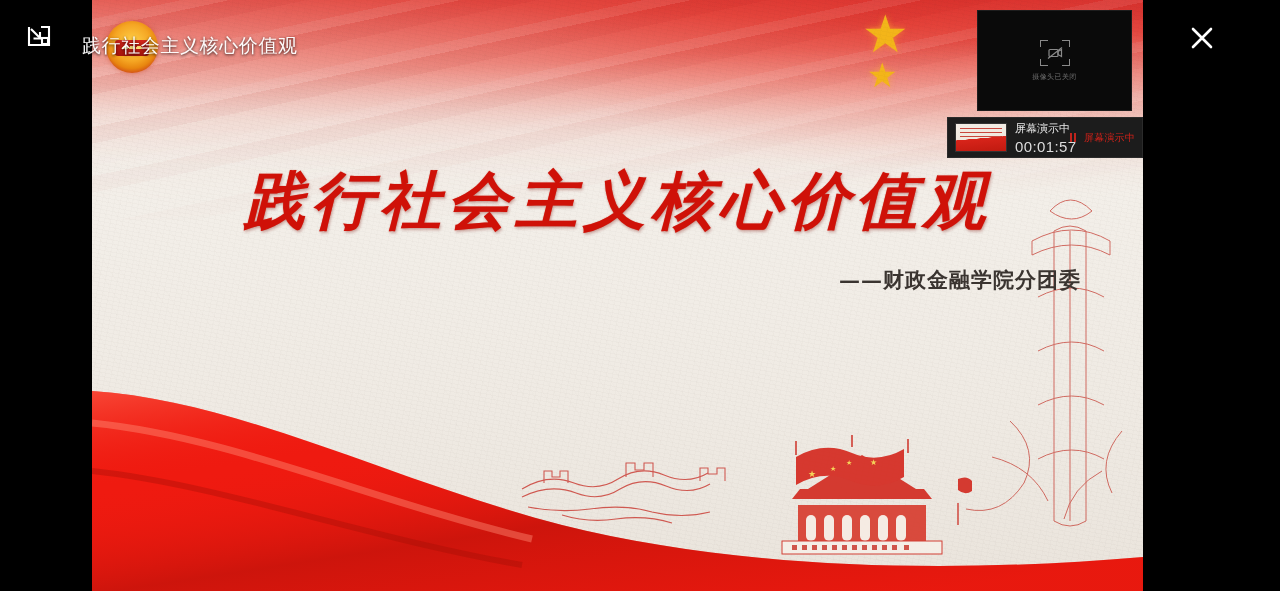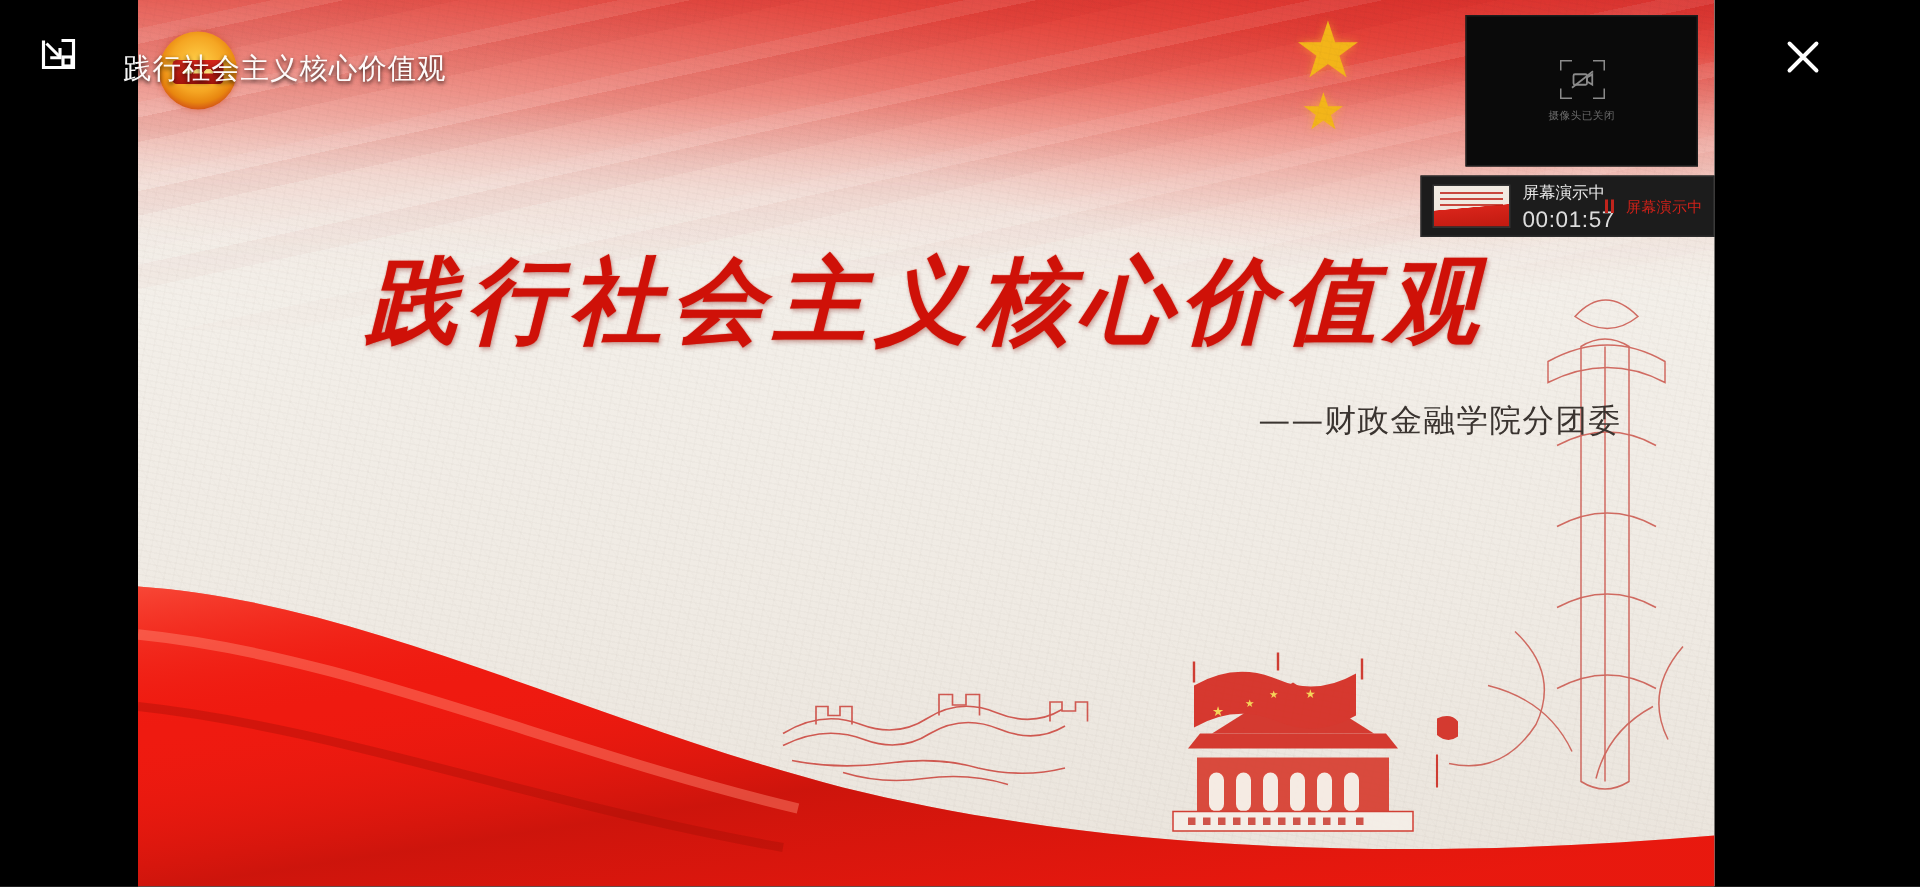--- a/index.html
+++ b/index.html
@@ -85,21 +85,21 @@
     font-family:"DejaVu Serif","Liberation Serif",serif;
     font-weight:700; font-style:italic;
     color:#cf1108; font-size:62px; line-height:1.38;
     letter-spacing:6px; white-space:nowrap;
     text-shadow:1px 2px 3px rgba(120,10,0,.30), 0 0 1px rgba(200,30,10,.6);
   }
   .calli.l2{ letter-spacing:10px; }
   .attrib{
     margin-top:22px; padding-right:62px; text-align:right;
     font-family:"DejaVu Serif","Liberation Serif",serif;
-    font-size:21px; font-weight:400; color:#3a3430; letter-spacing:1px;
+    font-size:21px; font-weight:700; color:#3a3430; letter-spacing:1px;
   }
 
   
   .pip-btn{
     position:absolute; left:22px; top:22px; width:34px; height:30px;
     display:flex; align-items:center; justify-content:center; cursor:pointer; z-index:40;
   }
   .overlay-title{
     position:absolute; left:82px; top:33px; z-index:39;
     font-size:19px; color:#fff; white-space:nowrap; letter-spacing:.6px;

